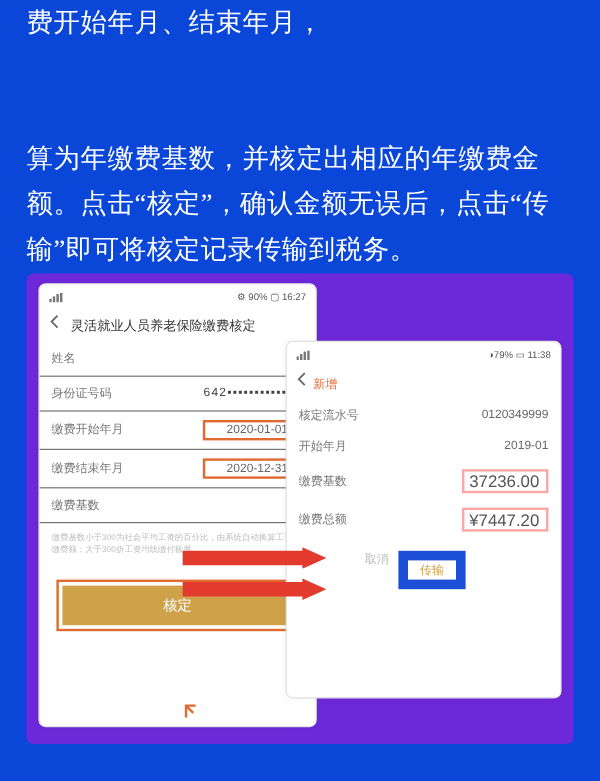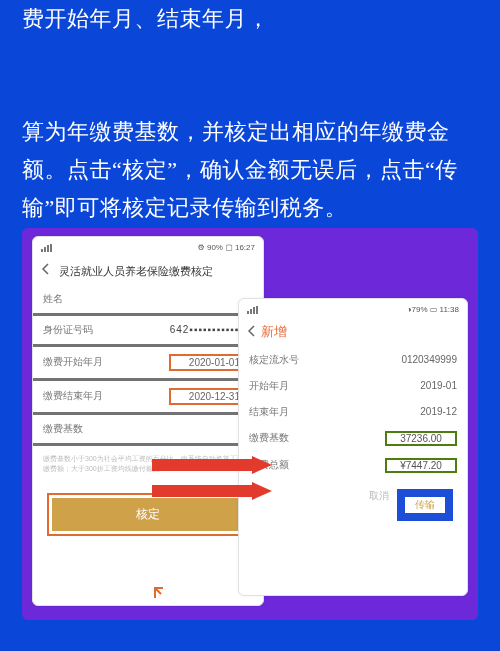--- a/index.html
+++ b/index.html
@@ -3,44 +3,44 @@
 <meta charset="utf-8">
 <style>
   html,body{margin:0;padding:0}
   body{background:#0a47d9;width:500px;height:651px;font-family:"PingFang SC","Microsoft YaHei",sans-serif;overflow:hidden}
   .intro{color:#fff;font-size:22px;line-height:1.72;padding:0 22px 1px 22px;letter-spacing:.5px}
   .intro .q{font-family:serif}
   .board{background:#6d28d9;margin:0 22px;border-radius:6px;padding:10px 12px 16px 12px;position:relative;height:392px;box-sizing:border-box}
   .phones{position:relative;height:100%}
   .phone{position:absolute;background:#fff;border:1px solid #e1e1e1;border-radius:6px;box-shadow:0 0 4px rgba(0,0,0,.05)}
   .phone.left{left:-2px;top:-2px;width:230px;height:368px}
-  .phone.right{right:-2px;top:60px;width:228px;height:296px}
+  .phone.right{right:-2px;top:46px;width:228px;height:296px}
   .status{display:flex;justify-content:space-between;align-items:center;font-size:8px;color:#555;padding:4px 8px 0 8px;height:14px}
   .status svg{display:block}
   .titlebar{display:flex;align-items:flex-end;padding:6px 8px}
   .titlebar .back{flex:0 0 14px;color:#555}
   .titlebar .tt{flex:1;text-align:left;font-size:11px;color:#333;padding-left:4px;white-space:nowrap;overflow:hidden}
-  .titlebar .act{font-size:13px;color:#e86a3a}
+  .titlebar .act{font-size:10px;color:#e86a3a}
   .row{display:flex;justify-content:space-between;align-items:center;padding:7px 10px;font-size:10px;color:#666}
   .row .lbl{color:#777}
   .row .val{color:#444}
-  .row.bd{border-bottom:3px solid #737373}
+  .row.bd{border-bottom:1px solid #737373}
   .mask{color:#888;letter-spacing:1px}
   .boxed{border:2px solid #e06a2f;padding:1px 4px;display:inline-flex;align-items:center;min-width:72px;justify-content:flex-end}
   .boxed .chev{margin-left:4px;color:#bbb;font-size:9px}
   .note{font-size:7px;color:#bdbdbd;line-height:1.5;padding:8px 10px 4px 10px}
   .bigbtn{margin:14px 14px 0 14px;border:2px solid #e06a2f;padding:3px}
   .bigbtn-in{background:#cfa24a;color:#fff;text-align:center;font-size:12px;padding:8px 0}
   .mini-arrow{position:absolute;left:118px;bottom:5px}
   .mini-arrow svg{display:block}
   
   .right .row{padding:6px 10px}
   .right .val2{font-size:10px;color:#666}
-  .amount{border:2px solid #4d7c0f;padding:0 4px;min-width:60px;text-align:center;font-size:10px;color:#555}
-  .btnrow{display:flex;justify-content:flex-end;gap:8px;padding:10px 14px 0 0;font-size:10px}
+  .amount{border:2px solid #fca5a5;padding:0 4px;min-width:60px;text-align:left;font-size:14px;color:#555}
+  .btnrow{display:flex;justify-content:center;gap:8px;padding:10px 14px 0 0;font-size:10px}
   .btnrow .cancel{color:#bbb}
   .btnrow .save{border:8px solid #1d4ed8;padding:1px 10px;color:#cfa24a}
   
   .arrow{position:absolute}
   .arrow svg{display:block}
 </style>
 </head>
 <body>
 
 <div class="intro">
@@ -142,24 +142,20 @@
       </div>
       <div class="row">
         <span class="lbl">核定流水号</span>
         <span class="val2">0120349999</span>
       </div>
       <div class="row">
         <span class="lbl">开始年月</span>
         <span class="val2">2019-01</span>
       </div>
       <div class="row">
-        <span class="lbl">结束年月</span>
-        <span class="val2">2019-12</span>
-      </div>
-      <div class="row">
         <span class="lbl">缴费基数</span>
         <span class="amount">37236.00</span>
       </div>
       <div class="row">
         <span class="lbl">缴费总额</span>
         <span class="amount">¥7447.20</span>
       </div>
       <div class="btnrow">
         <span class="cancel">取消</span>
         <span class="save">传输</span>

